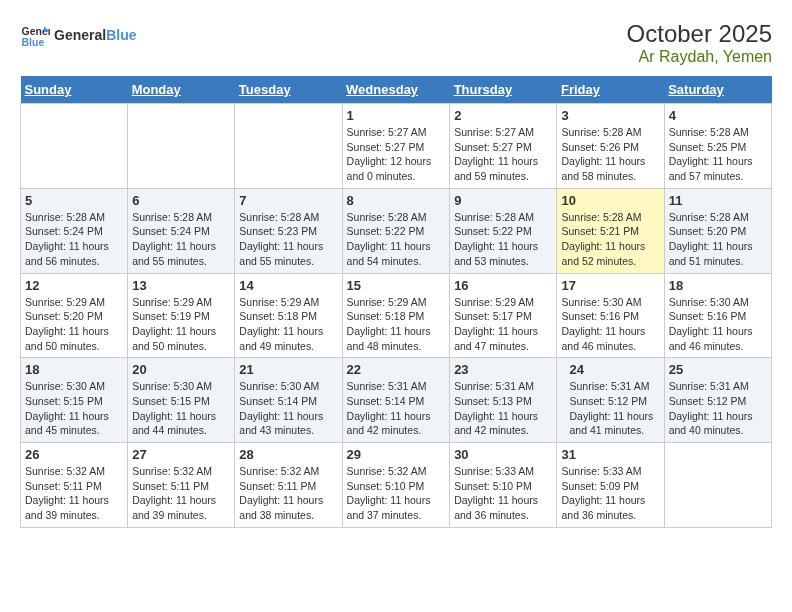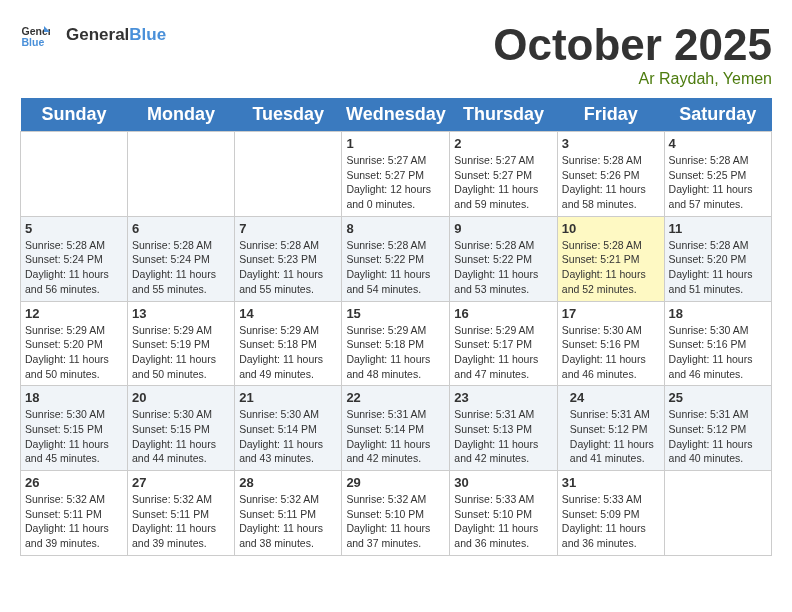--- a/index.html
+++ b/index.html
@@ -22,40 +22,41 @@
       gap: 4px;
     }
     .logo-icon {
       width: 30px;
       height: 30px;
     }
     .title-block {
       text-align: right;
     }
     .month-title {
-      font-size: 44px;
-      font-weight: bold;
+      font-size: 24px;
+      font-weight: normal;
       color: #333;
     }
     .location-title {
       font-size: 16px;
       color: #4d7c0f;
     }
     .calendar {
       width: 100%;
       border-collapse: collapse;
       font-size: 11px;
     }
     .calendar th {
       background-color: #3a7abf;
       color: white;
       padding: 6px 4px;
-      text-align: center;
-      font-size: 18px;
+      text-align: left;
+      font-size: 13px;
       font-weight: bold;
+      text-decoration: underline;
     }
     .calendar td {
       border: 1px solid #ccc;
       vertical-align: top;
       padding: 4px;
       width: 108px;
       min-height: 80px;
       background: #fff;
     }
     .calendar tr:nth-child(even) td {
@@ -77,21 +78,21 @@
 <body>
 
 <div class="header">
   <div class="logo">
     <svg class="logo-icon" viewBox="0 0 40 40">
       <text x="2" y="20" font-size="14" font-weight="bold" fill="#333">General</text>
       <text x="2" y="34" font-size="14" font-weight="bold" fill="#4a90d9">Blue</text>
       <polygon points="32,8 40,16 32,16" fill="#4a90d9"></polygon>
     </svg>
     <div>
-      <div style="font-size:17px;font-weight:bold;color:#333;margin-left:12px;">General<span style="color:#4a90d9;">Blue</span></div>
+      <div style="font-size:14px;font-weight:bold;color:#333;">General<span style="color:#4a90d9;">Blue</span></div>
     </div>
   </div>
   <div class="title-block">
     <div class="month-title">October 2025</div>
     <div class="location-title">Ar Raydah, Yemen</div>
   </div>
 </div>
 
 <table class="calendar">
   <thead>

